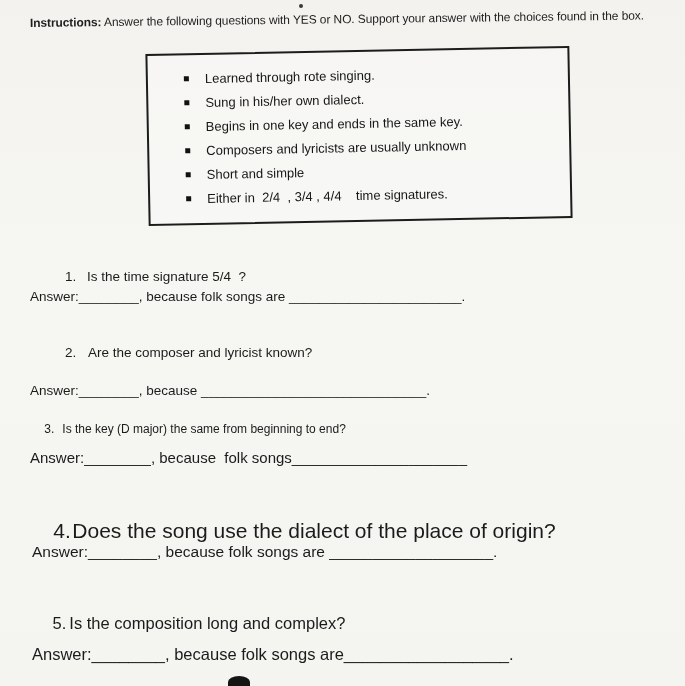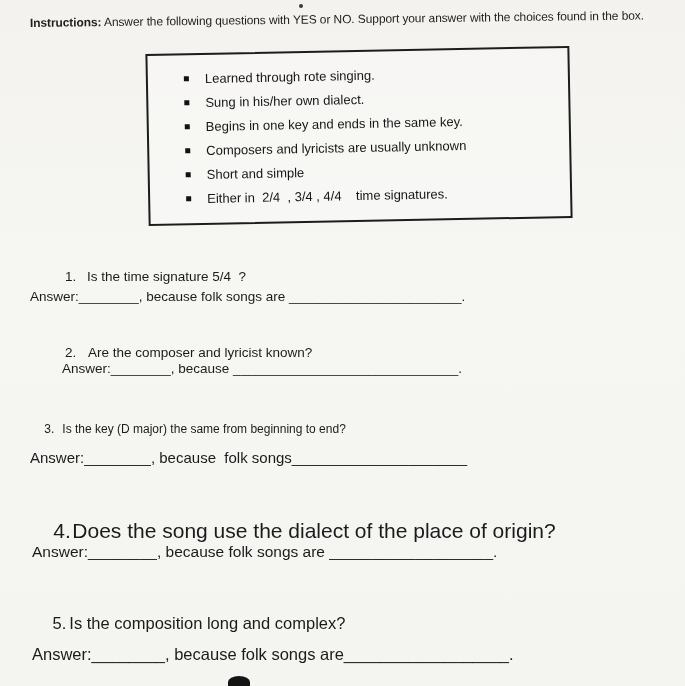--- a/index.html
+++ b/index.html
@@ -37,21 +37,21 @@
   }
 
   
   .qline{position:absolute;white-space:pre;color:#1b1b1b;}
   .qnum{display:inline-block;}
   .q1{left:50px;top:254px;font-size:13.5px;}
   .q1 .qnum{width:22px;}
   .a1{left:30px;top:289px;font-size:13.5px;text-align:right;}
   .q2{left:50px;top:330px;font-size:13.5px;}
   .q2 .qnum{width:23px;}
-  .a2{left:30px;top:361px;font-size:13.5px;margin-left:32px;}
+  .a2{left:30px;top:383px;font-size:13.5px;}
   .q3{left:31px;top:408px;font-size:12px;}
   .q3 .qnum{width:18px;}
   .a3{left:30px;top:449px;font-size:15px;}
   .q4{left:30px;top:495px;font-size:21px;}
   .q4 .qnum{width:19px;}
   .a4{left:32px;top:543px;font-size:15.5px;}
   .q5{left:31px;top:595px;font-size:16.5px;text-align:center;}
   .q5 .qnum{width:20px;}
   .a5{left:32px;top:645px;font-size:16.5px;}
 

